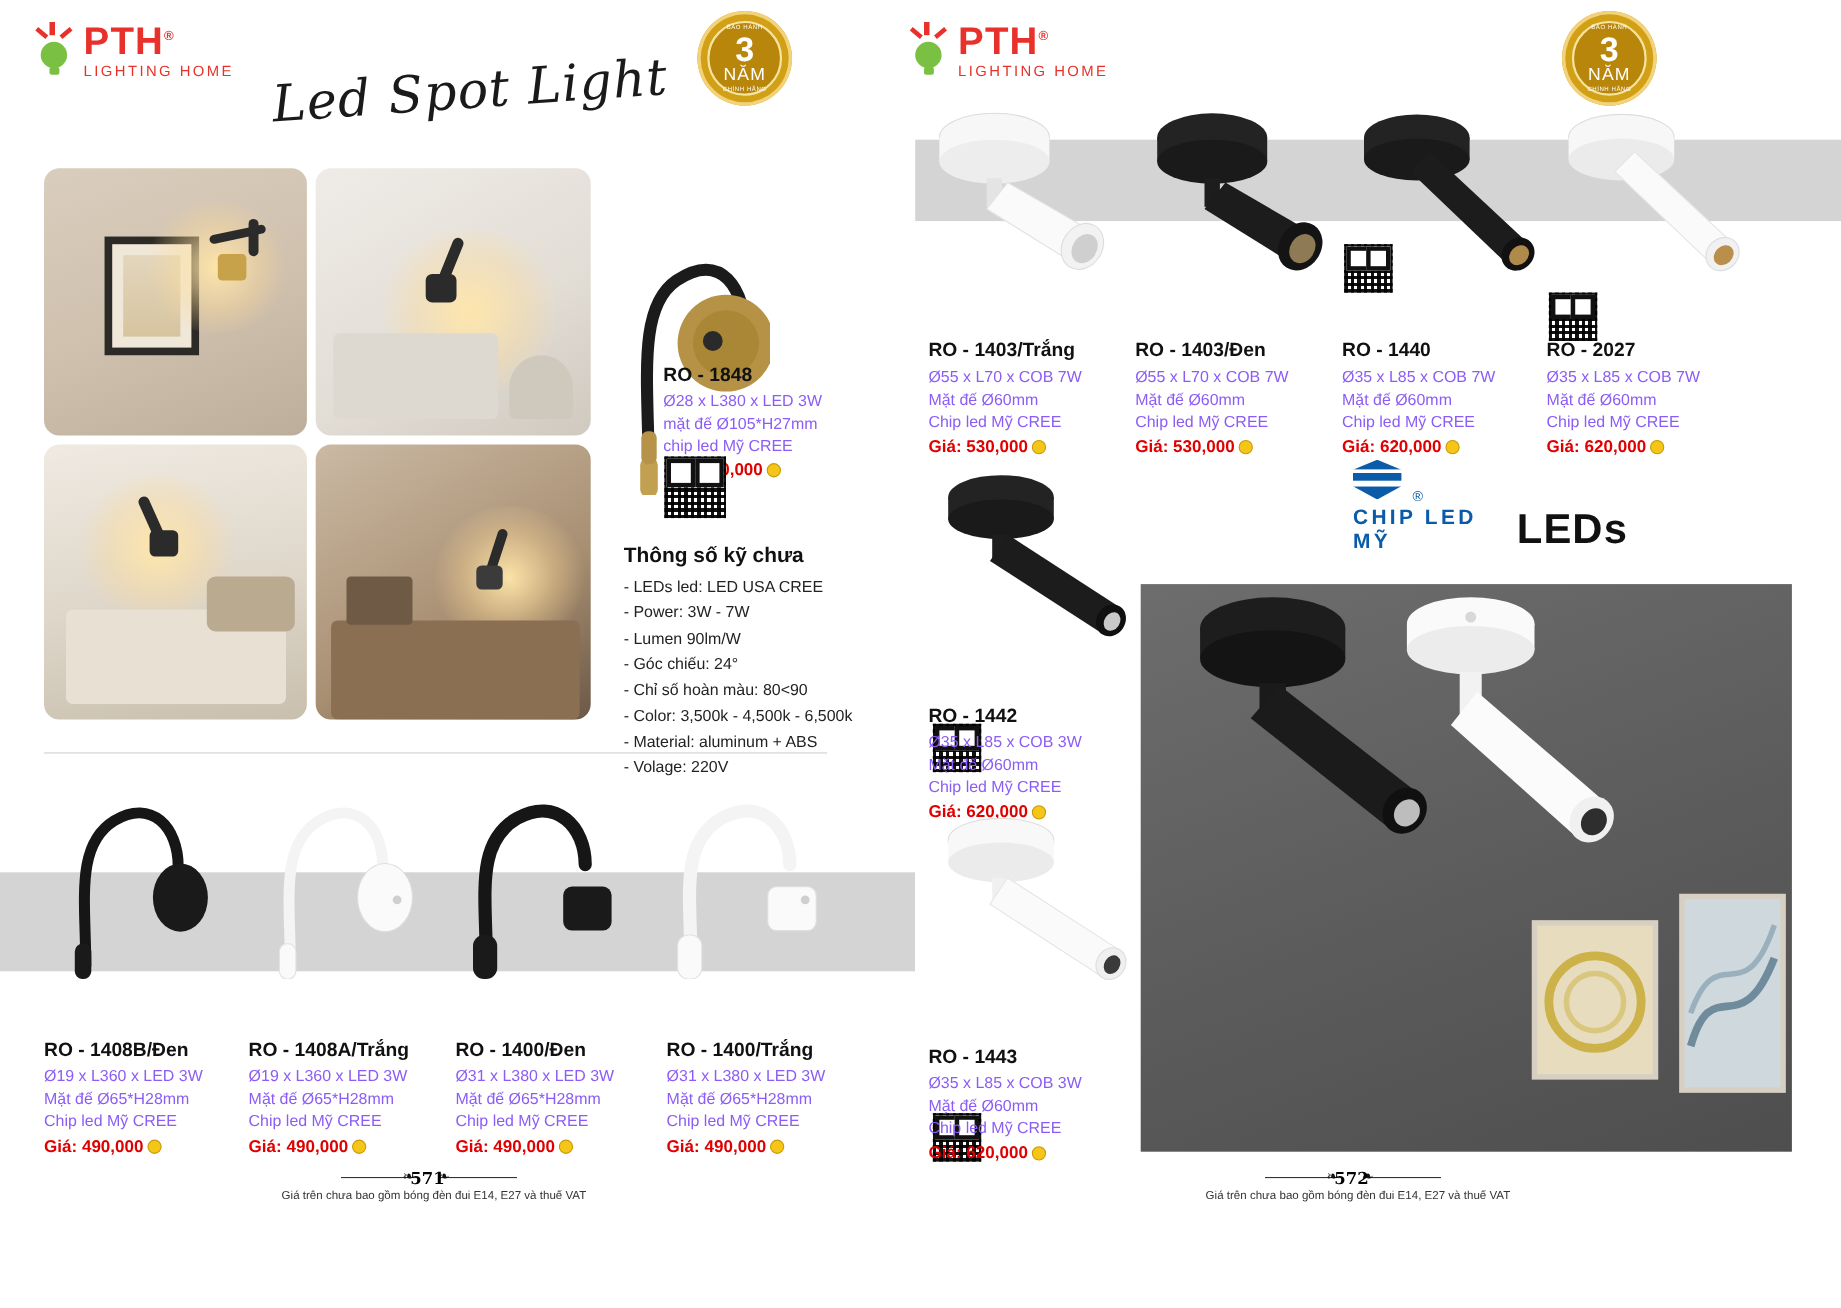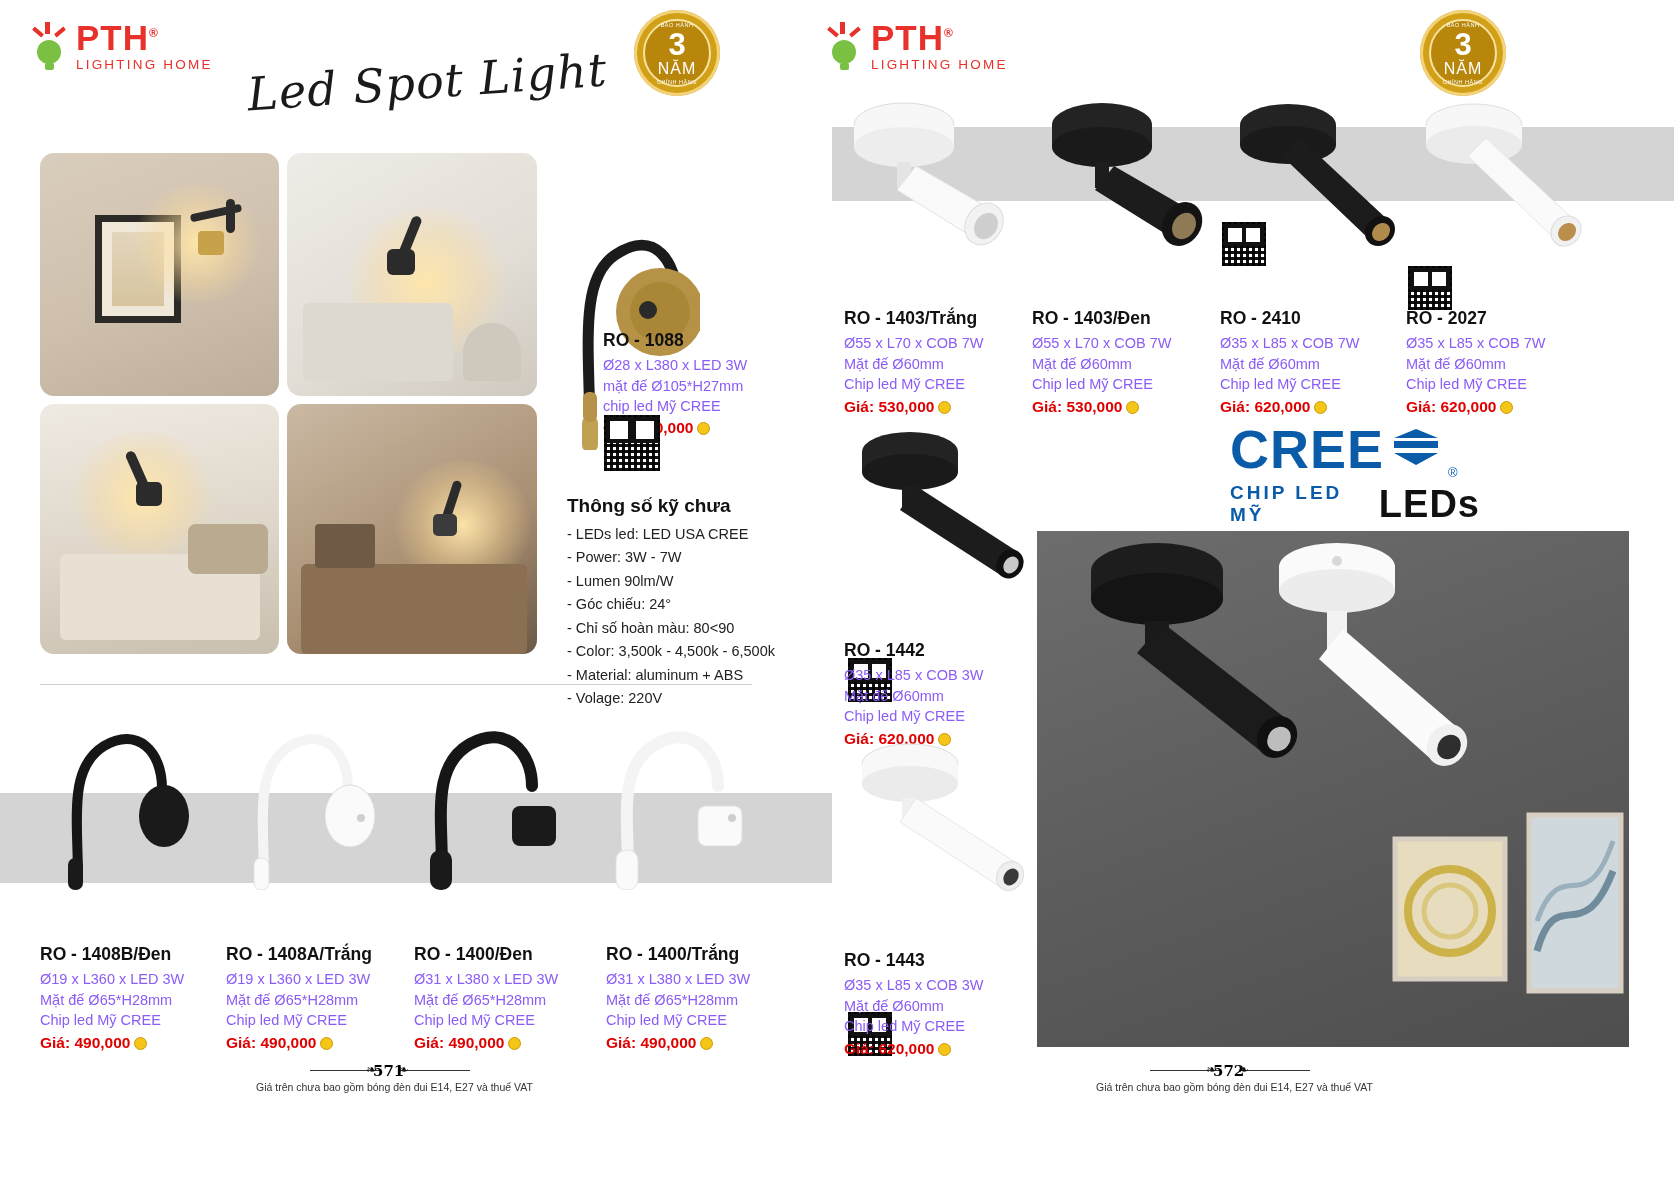--- a/index.html
+++ b/index.html
@@ -9,21 +9,21 @@
     font-family:"Liberation Sans", sans-serif;
     background:#ffffff;
     position:relative;
     overflow:hidden;
   }
   .page { position:absolute; top:0; background:#fff; height:1189px; }
   .page-left { left:0; width:832px; }
   .page-right { left:832px; width:842px; }
 
   
-  .logo { position:absolute; display:flex; align-items:center; gap:8px; }
+  .logo { position:absolute; display:flex; gap:8px; }
   .logo-mark { position:relative; width:38px; height:48px; }
   .bulb {
     position:absolute; left:7px; top:18px; width:24px; height:24px;
     border-radius:50%; background:#7ac143;
   }
   .bulb:after{
     content:""; position:absolute; left:8px; bottom:-6px; width:9px; height:7px;
     background:#7ac143; border-radius:2px;
   }
   .ray { position:absolute; background:#e8312a; }
@@ -215,21 +215,21 @@
       <path d="M30 280 C30 190, 18 120, 55 95 C95 68, 118 100, 118 150" stroke="#1b1b1b" stroke-width="11" fill="none" stroke-linecap="round"></path>
       <ellipse cx="100" cy="152" rx="44" ry="44" fill="#b69247"></ellipse>
       <ellipse cx="100" cy="152" rx="30" ry="30" fill="#a98737"></ellipse>
       <circle cx="88" cy="150" r="9" fill="#2a2a2a"></circle>
       <rect x="22" y="256" width="16" height="36" rx="7" fill="#c2a051"></rect>
       <rect x="23" y="232" width="14" height="30" rx="6" fill="#b7934a"></rect>
     </svg>
   </div>
 
   <div style="position:absolute; left:603px; top:330px; width:200px;">
-    <div class="prod-title">RO - 1088</div>
+    <div class="prod-title">RO - 1848</div>
     <div class="prod-line" style="margin-top:4px;">Ø28 x L380 x LED 3W</div>
     <div class="prod-line">mặt đế Ø105*H27mm</div>
     <div class="prod-line">chip led Mỹ CREE</div>
     <div style="margin-top:2px;">
       <span class="price">Giá: 890,000</span><span class="coin"></span>
     </div>
   </div>
 
   <div class="qr" style="left:604px; top:415px; width:56px; height:56px;"></div>
 
@@ -411,38 +411,37 @@
 
   <div style="position:absolute; left:200px; top:308px; width:180px;">
     <div class="prod-title">RO - 1403/Đen</div>
     <div class="prod-line" style="margin-top:4px;">Ø55 x L70 x COB 7W</div>
     <div class="prod-line">Mặt đế Ø60mm</div>
     <div class="prod-line">Chip led Mỹ CREE</div>
     <div style="margin-top:3px;"><span class="price">Giá: 530,000</span><span class="coin"></span></div>
   </div>
 
   <div style="position:absolute; left:388px; top:308px; width:180px;">
-    <div class="prod-title">RO - 2410</div>
+    <div class="prod-title">RO - 1440</div>
     <div class="prod-line" style="margin-top:4px;">Ø35 x L85 x COB 7W</div>
     <div class="prod-line">Mặt đế Ø60mm</div>
     <div class="prod-line">Chip led Mỹ CREE</div>
     <div style="margin-top:3px;"><span class="price">Giá: 620,000</span><span class="coin"></span></div>
   </div>
 
   <div style="position:absolute; left:574px; top:308px; width:180px;">
     <div class="prod-title">RO - 2027</div>
     <div class="prod-line" style="margin-top:4px;">Ø35 x L85 x COB 7W</div>
     <div class="prod-line">Mặt đế Ø60mm</div>
     <div class="prod-line">Chip led Mỹ CREE</div>
     <div style="margin-top:3px;"><span class="price">Giá: 620,000</span><span class="coin"></span></div>
   </div>
 
   <div style="position:absolute; left:398px; top:418px; width:250px;">
     <div style="display:flex; align-items:center; gap:10px;">
-      <div class="cree-main">CREE</div>
       <div class="cree-diamond">
         <span style="top:0; clip-path:polygon(50% 0,100% 100%,0 100%);"></span>
         <span style="top:12px; height:7px;"></span>
         <span style="top:24px; clip-path:polygon(0 0,100% 0,50% 100%); height:12px;"></span>
       </div>
       <div style="font-size:13px; color:#0b5ca8; align-self:flex-end;">®</div>
     </div>
     <div style="display:flex; align-items:center; gap:14px; margin-top:2px;">
       <div class="cree-sub1">CHIP LED MỸ</div>
       <div class="cree-leds">LEDs</div>

